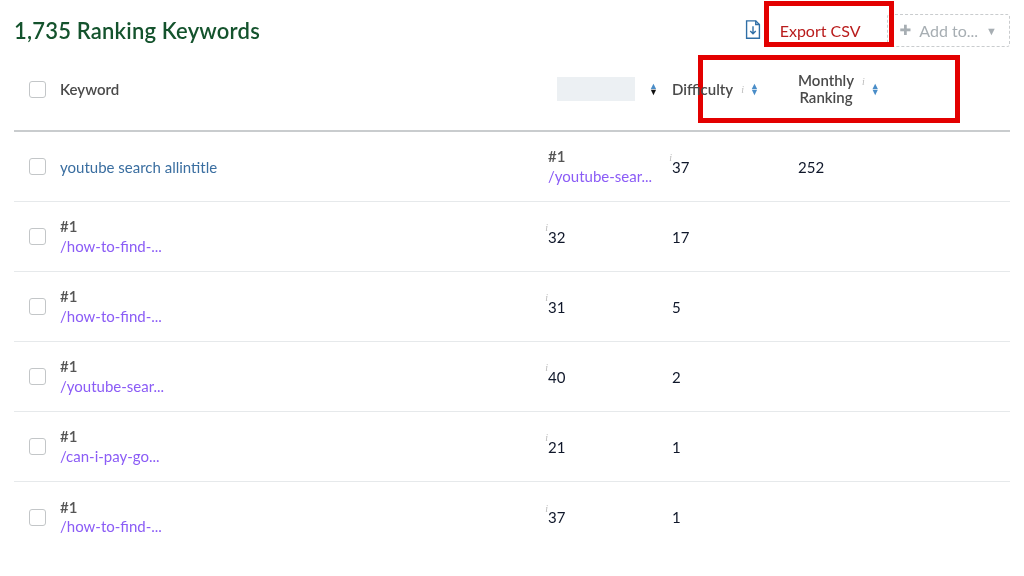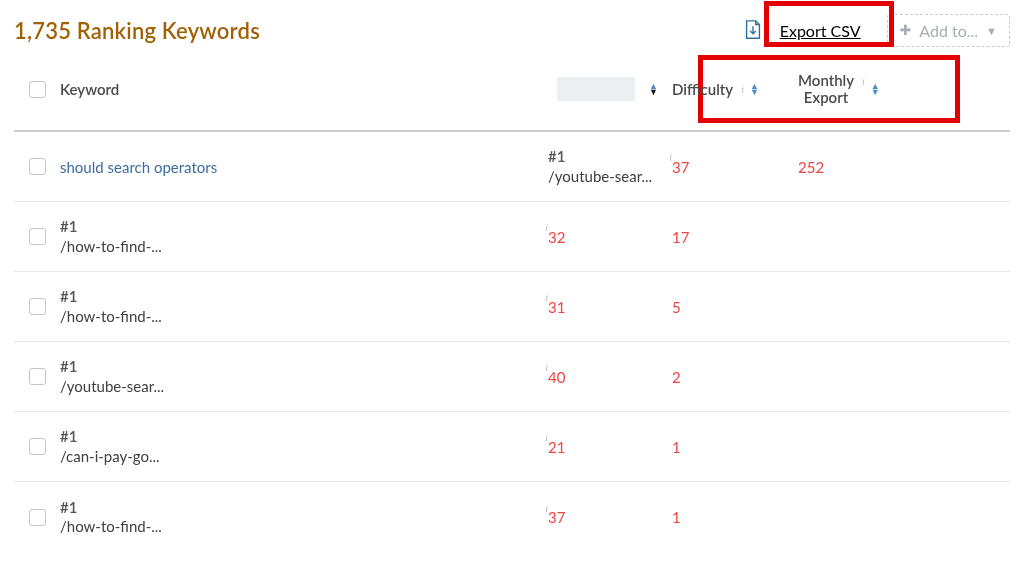--- a/index.html
+++ b/index.html
@@ -14,33 +14,32 @@
   .container { padding: 10px 14px 0 14px; }
   .topbar {
     display: flex;
     align-items: center;
     justify-content: space-between;
     height: 40px;
   }
   .title {
     font-size: 22px;
     font-weight: 600;
-    color: #a16207;
+    color: #14532d;
     letter-spacing: .2px;
   }
   .actions { display: flex; align-items: center; gap: 16px; }
   .export-btn {
     display: flex;
     align-items: center;
     gap: 17px;
-    color: #000000;
+    color: #b91c1c;
     font-size: 16px;
     cursor: pointer;
     padding: 6px 10px;
-    text-decoration: underline;
   }
   .addto-btn {
     display: flex;
     align-items: center;
     gap: 8px;
     border: 1px dashed #c9ccce;
     border-radius: 3px;
     padding: 6px 12px;
     color: #a7aeb3;
     font-size: 16px;
@@ -94,22 +93,22 @@
     border-bottom: 1px solid #e6e9eb;
     font-size: 15px;
   }
   .row:last-child { border-bottom: none; }
   .cell { display: flex; align-items: center; gap: 6px; }
   .cell.check { justify-content: center; }
   .keyword-link { color: #3a6ea0; text-decoration: none; cursor: pointer; }
   .rank-cell { flex-direction: column; align-items: flex-start; line-height: 1.3; color: #555; }
   .rank-wrap { display: flex; align-items: center; gap: 8px; width: 100%; }
   .rank-num { font-weight: 600; }
-  .rank-url { color: #404040; }
-  .num { color: #ef4444; }
+  .rank-url { color: #8b5cf6; }
+  .num { color: #0f172a; }
   .checkbox {
     width: 17px; height: 17px;
     border: 1.5px solid #c3c6c8;
     border-radius: 3px;
     background: #fff;
     cursor: pointer;
   }
   svg.export-svg { width: 20px; height: 22px; }
 </style>
 </head>
@@ -155,37 +154,37 @@
     <div class="hcell">
       <span class="header-label">Difficulty</span>
       <span class="info-ic">i</span>
       <span class="sort-ic">
           <span>▲</span>
           <span>▼</span>
         </span>
     </div>
     <div class="hcell">
       <span class="header-label" style="line-height:1.15;text-align:center;">
-        <span>Monthly</span><br><span>Export</span>
+        <span>Monthly</span><br><span>Ranking</span>
       </span>
       <span class="info-ic">i</span>
       <span class="sort-ic">
           <span>▲</span>
           <span>▼</span>
         </span>
     </div>
   </div>
 
   <div id="rows">
       <div class="row">
         <div class="cell check">
           <div class="checkbox"></div>
         </div>
         <div class="cell">
-          <a class="keyword-link">should search operators</a>
+          <a class="keyword-link">youtube search allintitle</a>
         </div>
         <div class="cell rank-cell">
           <div class="rank-wrap">
             <div style="flex:1;">
               <div class="rank-num">#1</div>
               <div class="rank-url">/youtube-sear...</div>
             </div>
             <span class="info-ic">i</span>
           </div>
         </div>

